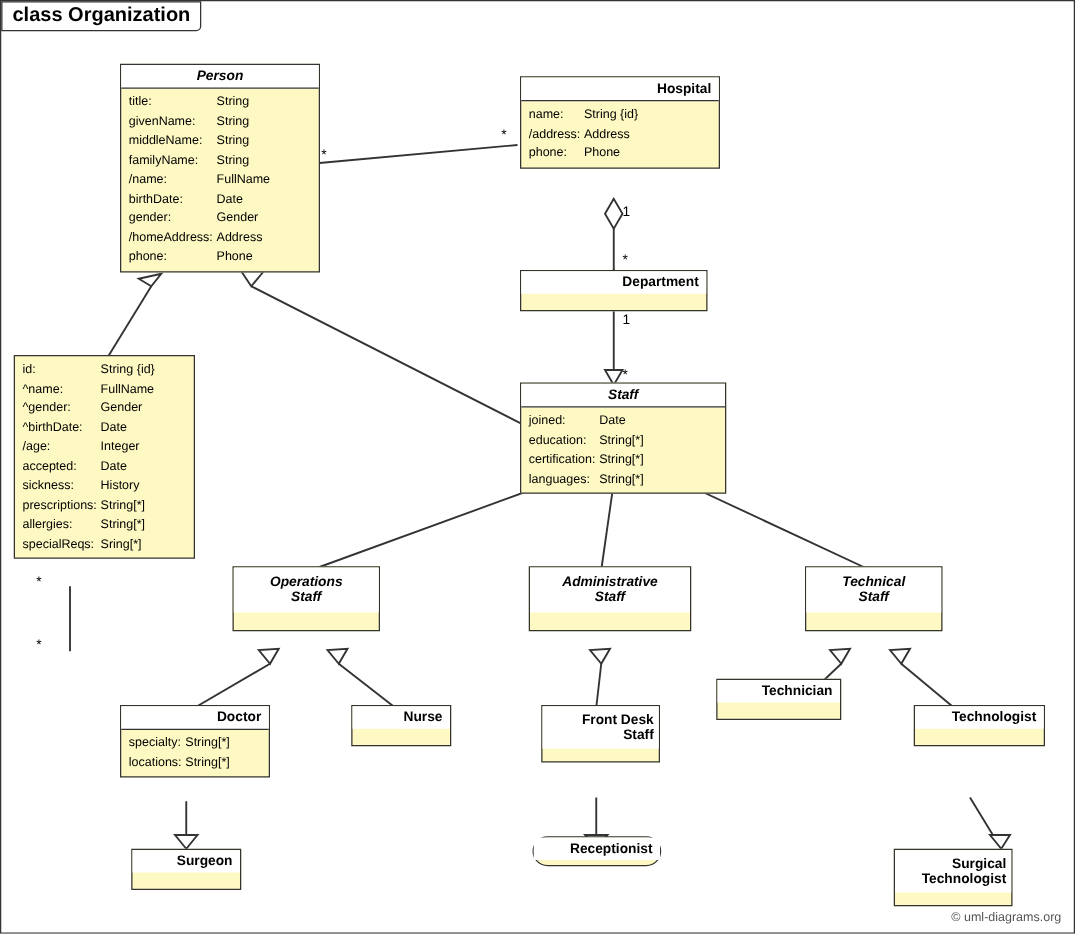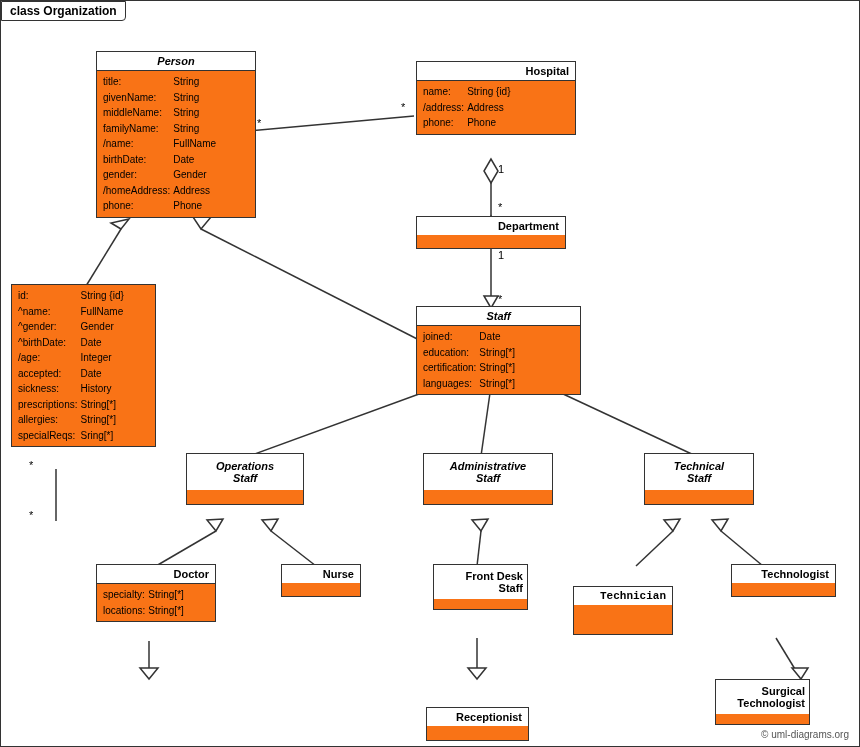--- a/index.html
+++ b/index.html
@@ -18,30 +18,30 @@
       height: 747px;
       border: 1.5px solid #333;
       background: #fff;
     }
     .diagram-title {
       position: absolute;
       top: 0; left: 0;
       border: 1.5px solid #333;
       background: #fff;
       padding: 2px 8px;
-      font-size: 12px;
+      font-size: 16px;
       font-weight: bold;
       border-top-left-radius: 0;
       border-bottom-right-radius: 4px;
     }
     
     .uml-box {
       position: absolute;
       border: 1.5px solid #333;
-      background: #f97316;
+      background: #fef9c3;
       text-align: center;
     }
     .uml-box .box-title {
       border-bottom: 1.5px solid #333;
       padding: 3px 6px;
       font-weight: bold;
       font-style: italic;
       background: #fff;
       text-align: center;
     }
@@ -328,30 +328,33 @@
   </div>
 
   <div class="uml-box" style="left:280px; top:563px; width:80px; height:33px;">
     <div class="box-title non-italic" style="border-bottom:none;">Nurse</div>
   </div>
 
   <div class="uml-box" style="left:432px; top:563px; width:95px; height:46px;">
     <div class="box-title non-italic" style="border-bottom:none; padding:5px 4px;">Front Desk<br>Staff</div>
   </div>
 
-  <div class="uml-box" style="left:572px; top:585px; width:100px; height:49px;font-family:Liberation Mono, monospace;">
+  <div class="uml-box" style="left:572px; top:542px; width:100px; height:33px;">
     <div class="box-title non-italic" style="border-bottom:none;">Technician</div>
   </div>
 
   <div class="uml-box" style="left:730px; top:563px; width:105px; height:33px;">
     <div class="box-title non-italic" style="border-bottom:none;">Technologist</div>
   </div>
 
-
-  <div class="uml-box" style="left:425px; top:706px; width:103px; height:34px;">
+  <div class="uml-box" style="left:104px; top:678px; width:88px; height:33px;">
+    <div class="box-title non-italic" style="border-bottom:none;">Surgeon</div>
+  </div>
+
+  <div class="uml-box" style="left:425px; top:668px; width:103px; height:24px;border-radius:14px;">
     <div class="box-title non-italic" style="border-bottom:none;">Receptionist</div>
   </div>
 
   <div class="uml-box" style="left:714px; top:678px; width:95px; height:46px;">
     <div class="box-title non-italic" style="border-bottom:none; padding:5px 4px;">Surgical<br>Technologist</div>
   </div>
 
   <div class="copyright">© uml-diagrams.org</div>
 </div>
 

